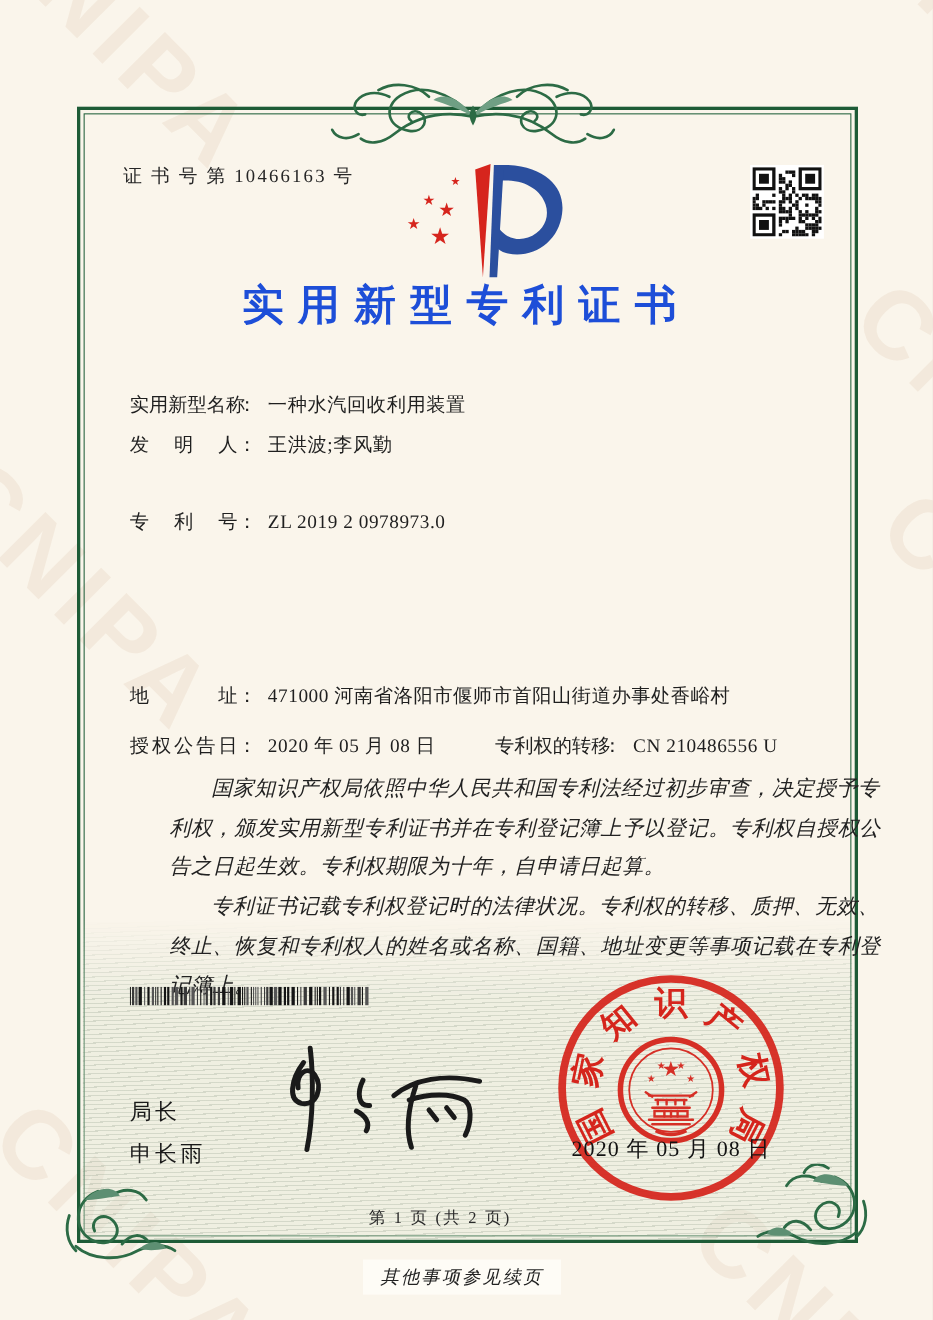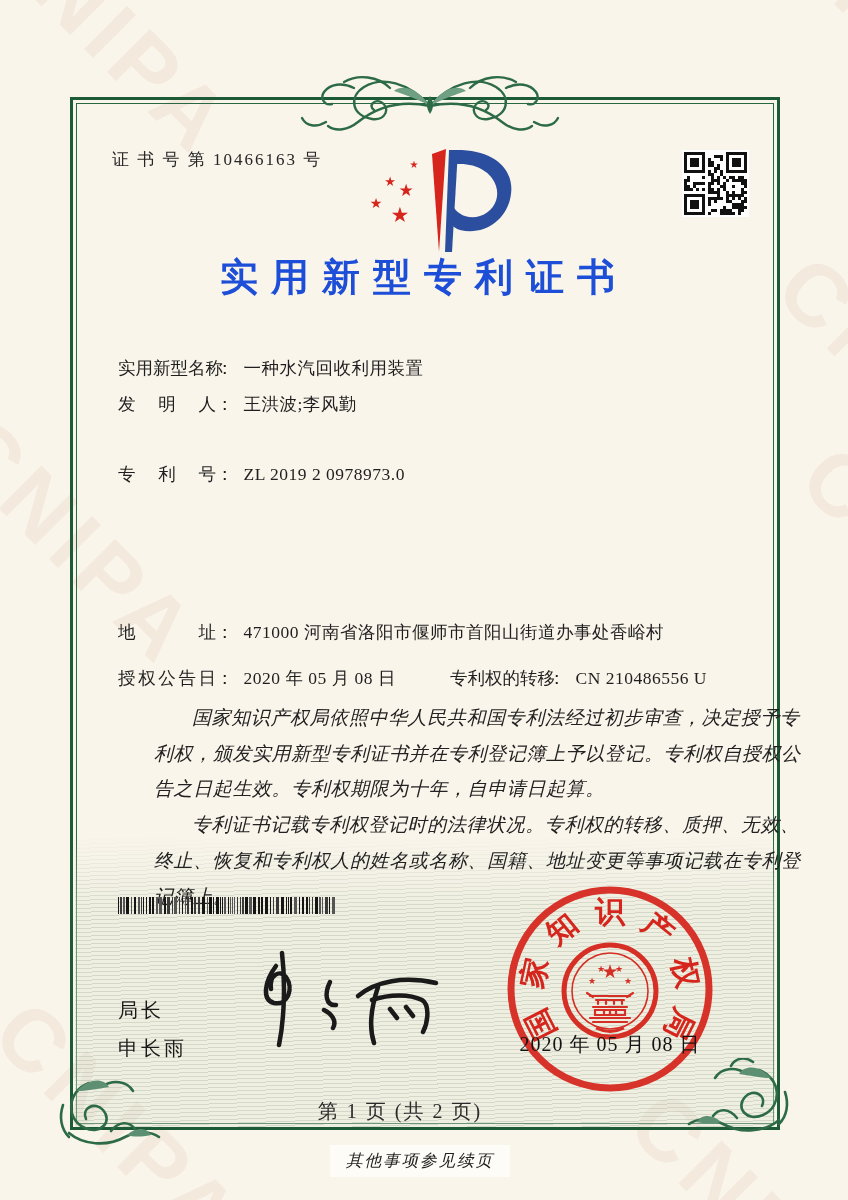--- a/index.html
+++ b/index.html
@@ -79,21 +79,21 @@
     font-family:"Liberation Serif","DejaVu Serif",serif;
   }
   .seal-emblem { position:absolute; left:56px; top:58px; }
   .seal-date {
     position:absolute; left:0; top:148px; width:100%; text-align:center;
     font-size:20px; color:#131313; letter-spacing:1px; z-index:7;
   }
   
   .page-info {
     position:absolute; left:0; top:1098px; width:800px; text-align:center;
-    font-size:20px; letter-spacing:2px; color:#2a2a2a; z-index:5;
+    font-size:15px; letter-spacing:2px; color:#2a2a2a; z-index:5;
   }
   .foot-note {
     position:absolute; left:330px; top:1145px; z-index:5;
     font-size:16.5px; font-style:italic; letter-spacing:2px; color:#222;
     background:rgba(255,254,250,0.75); padding:5px 16px;
   }
 </style>
 </head>
 <body>
 

